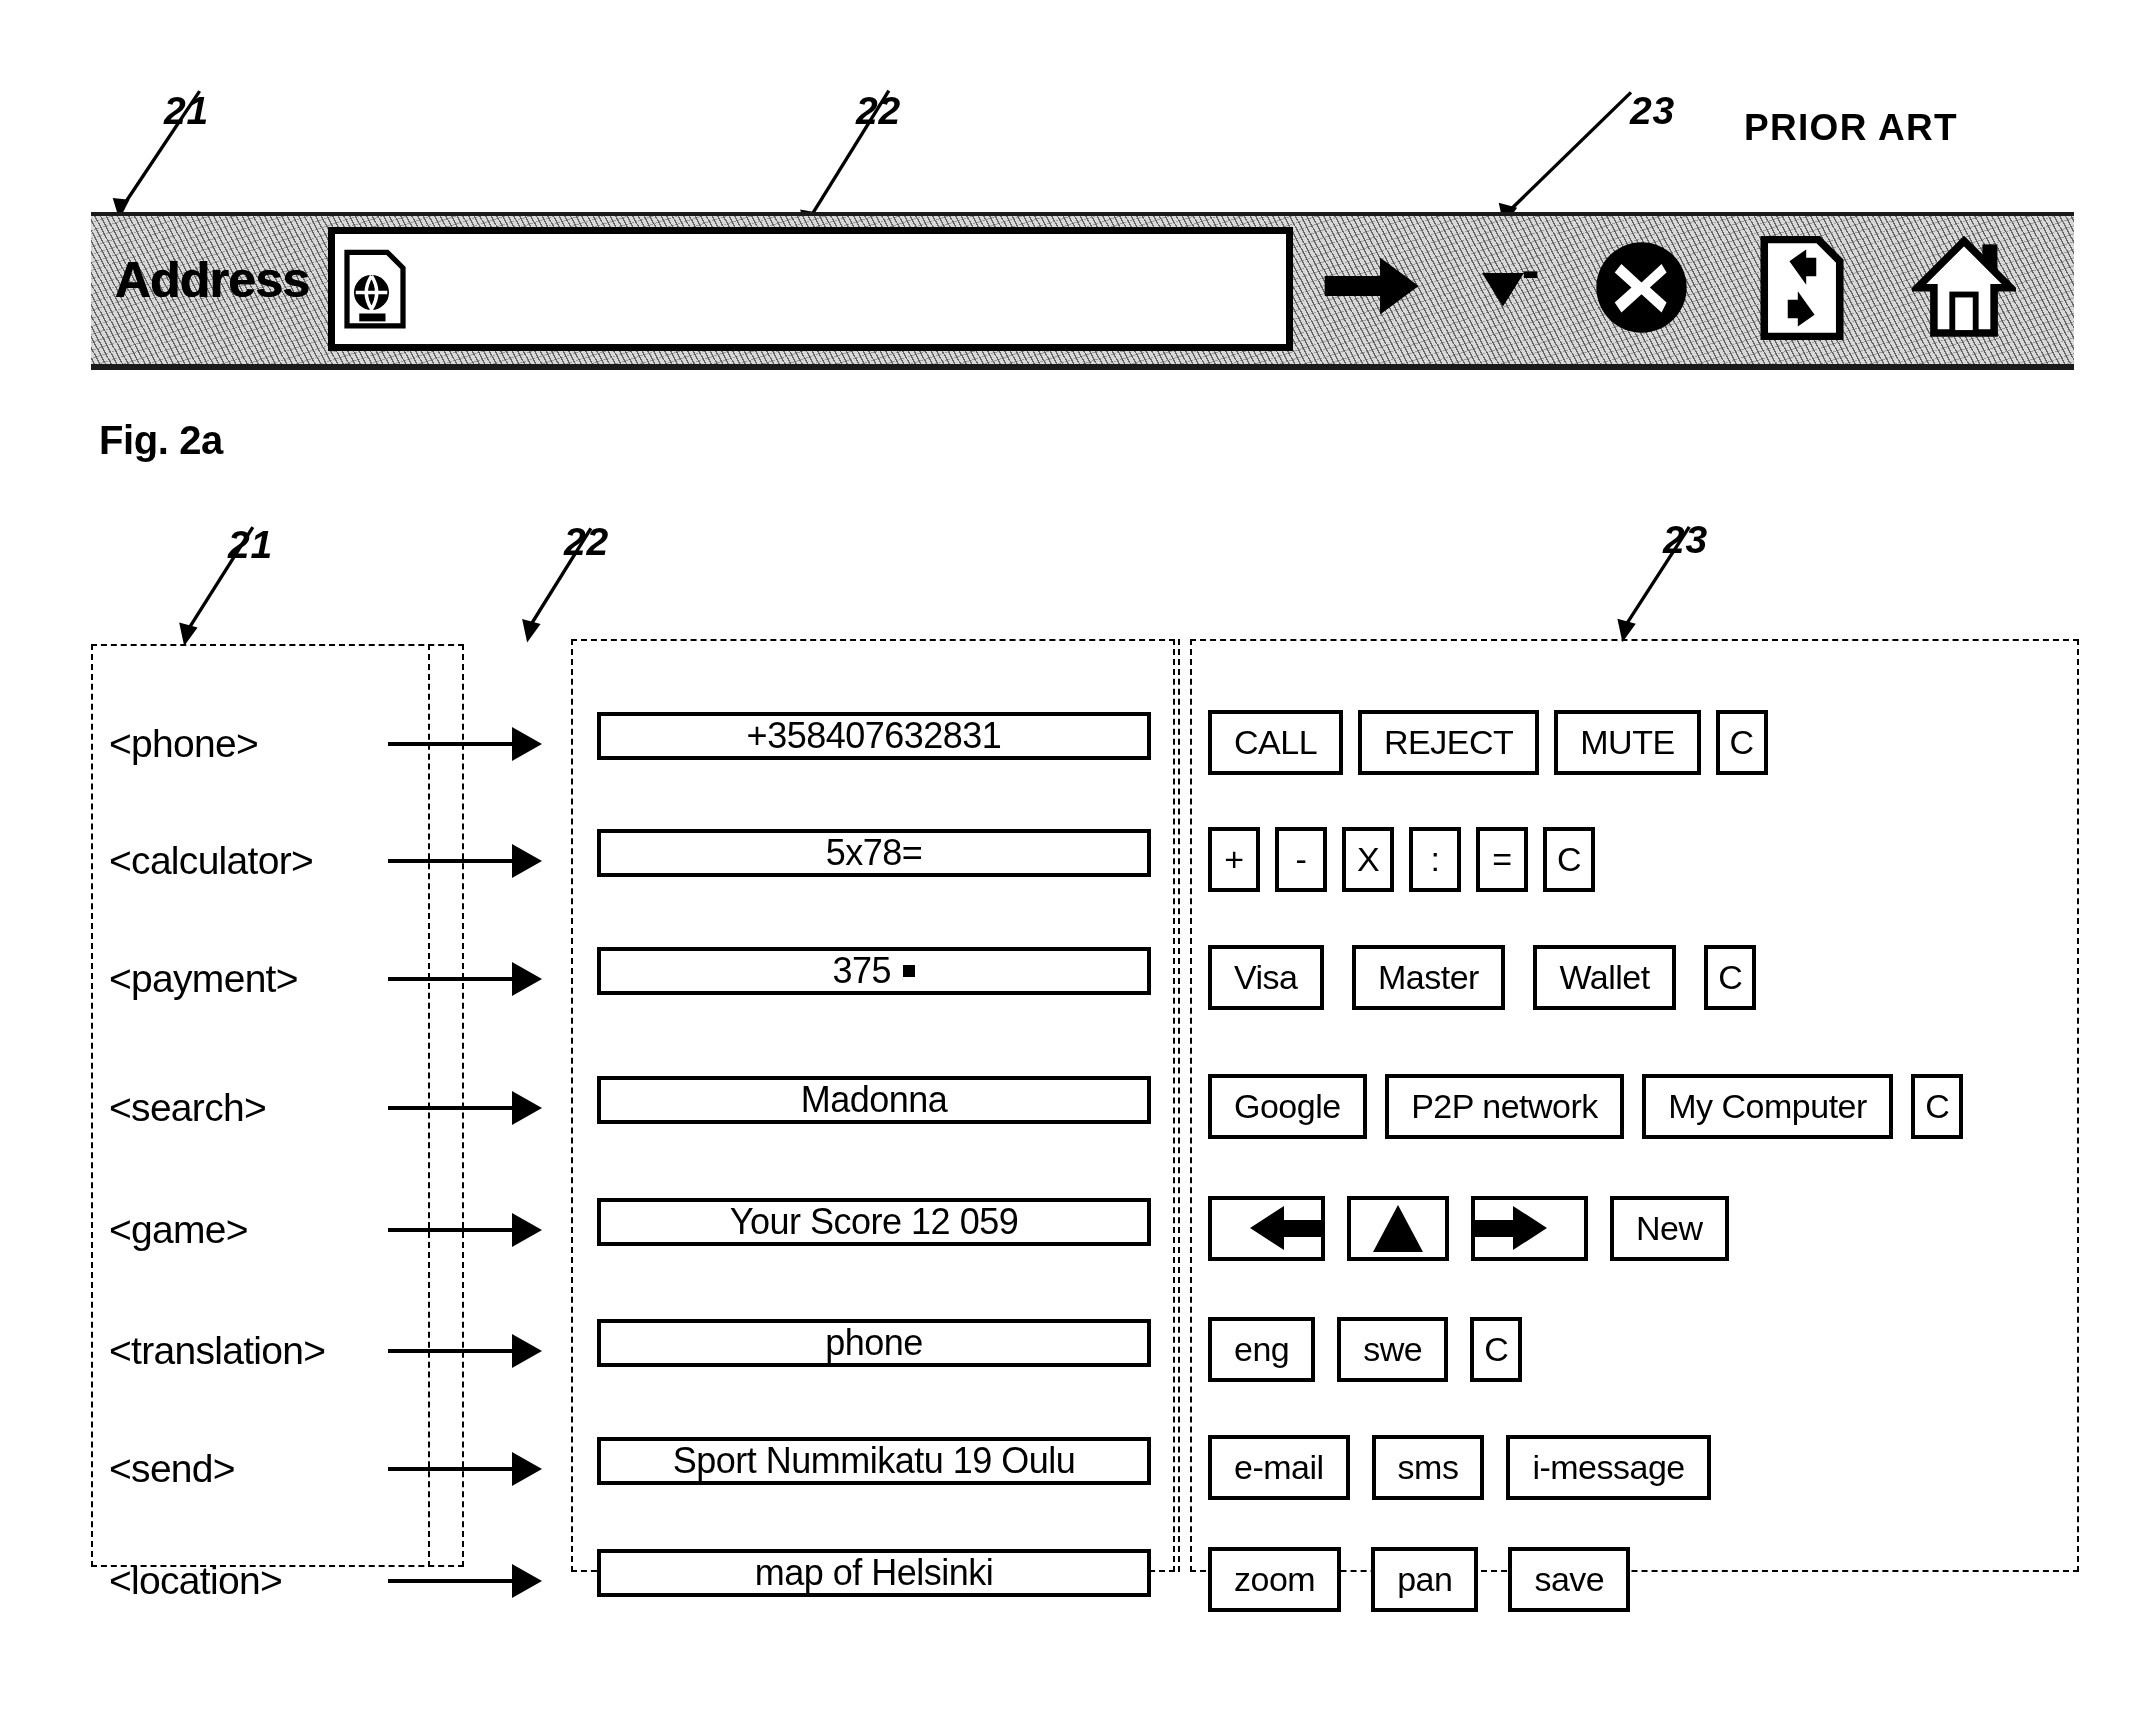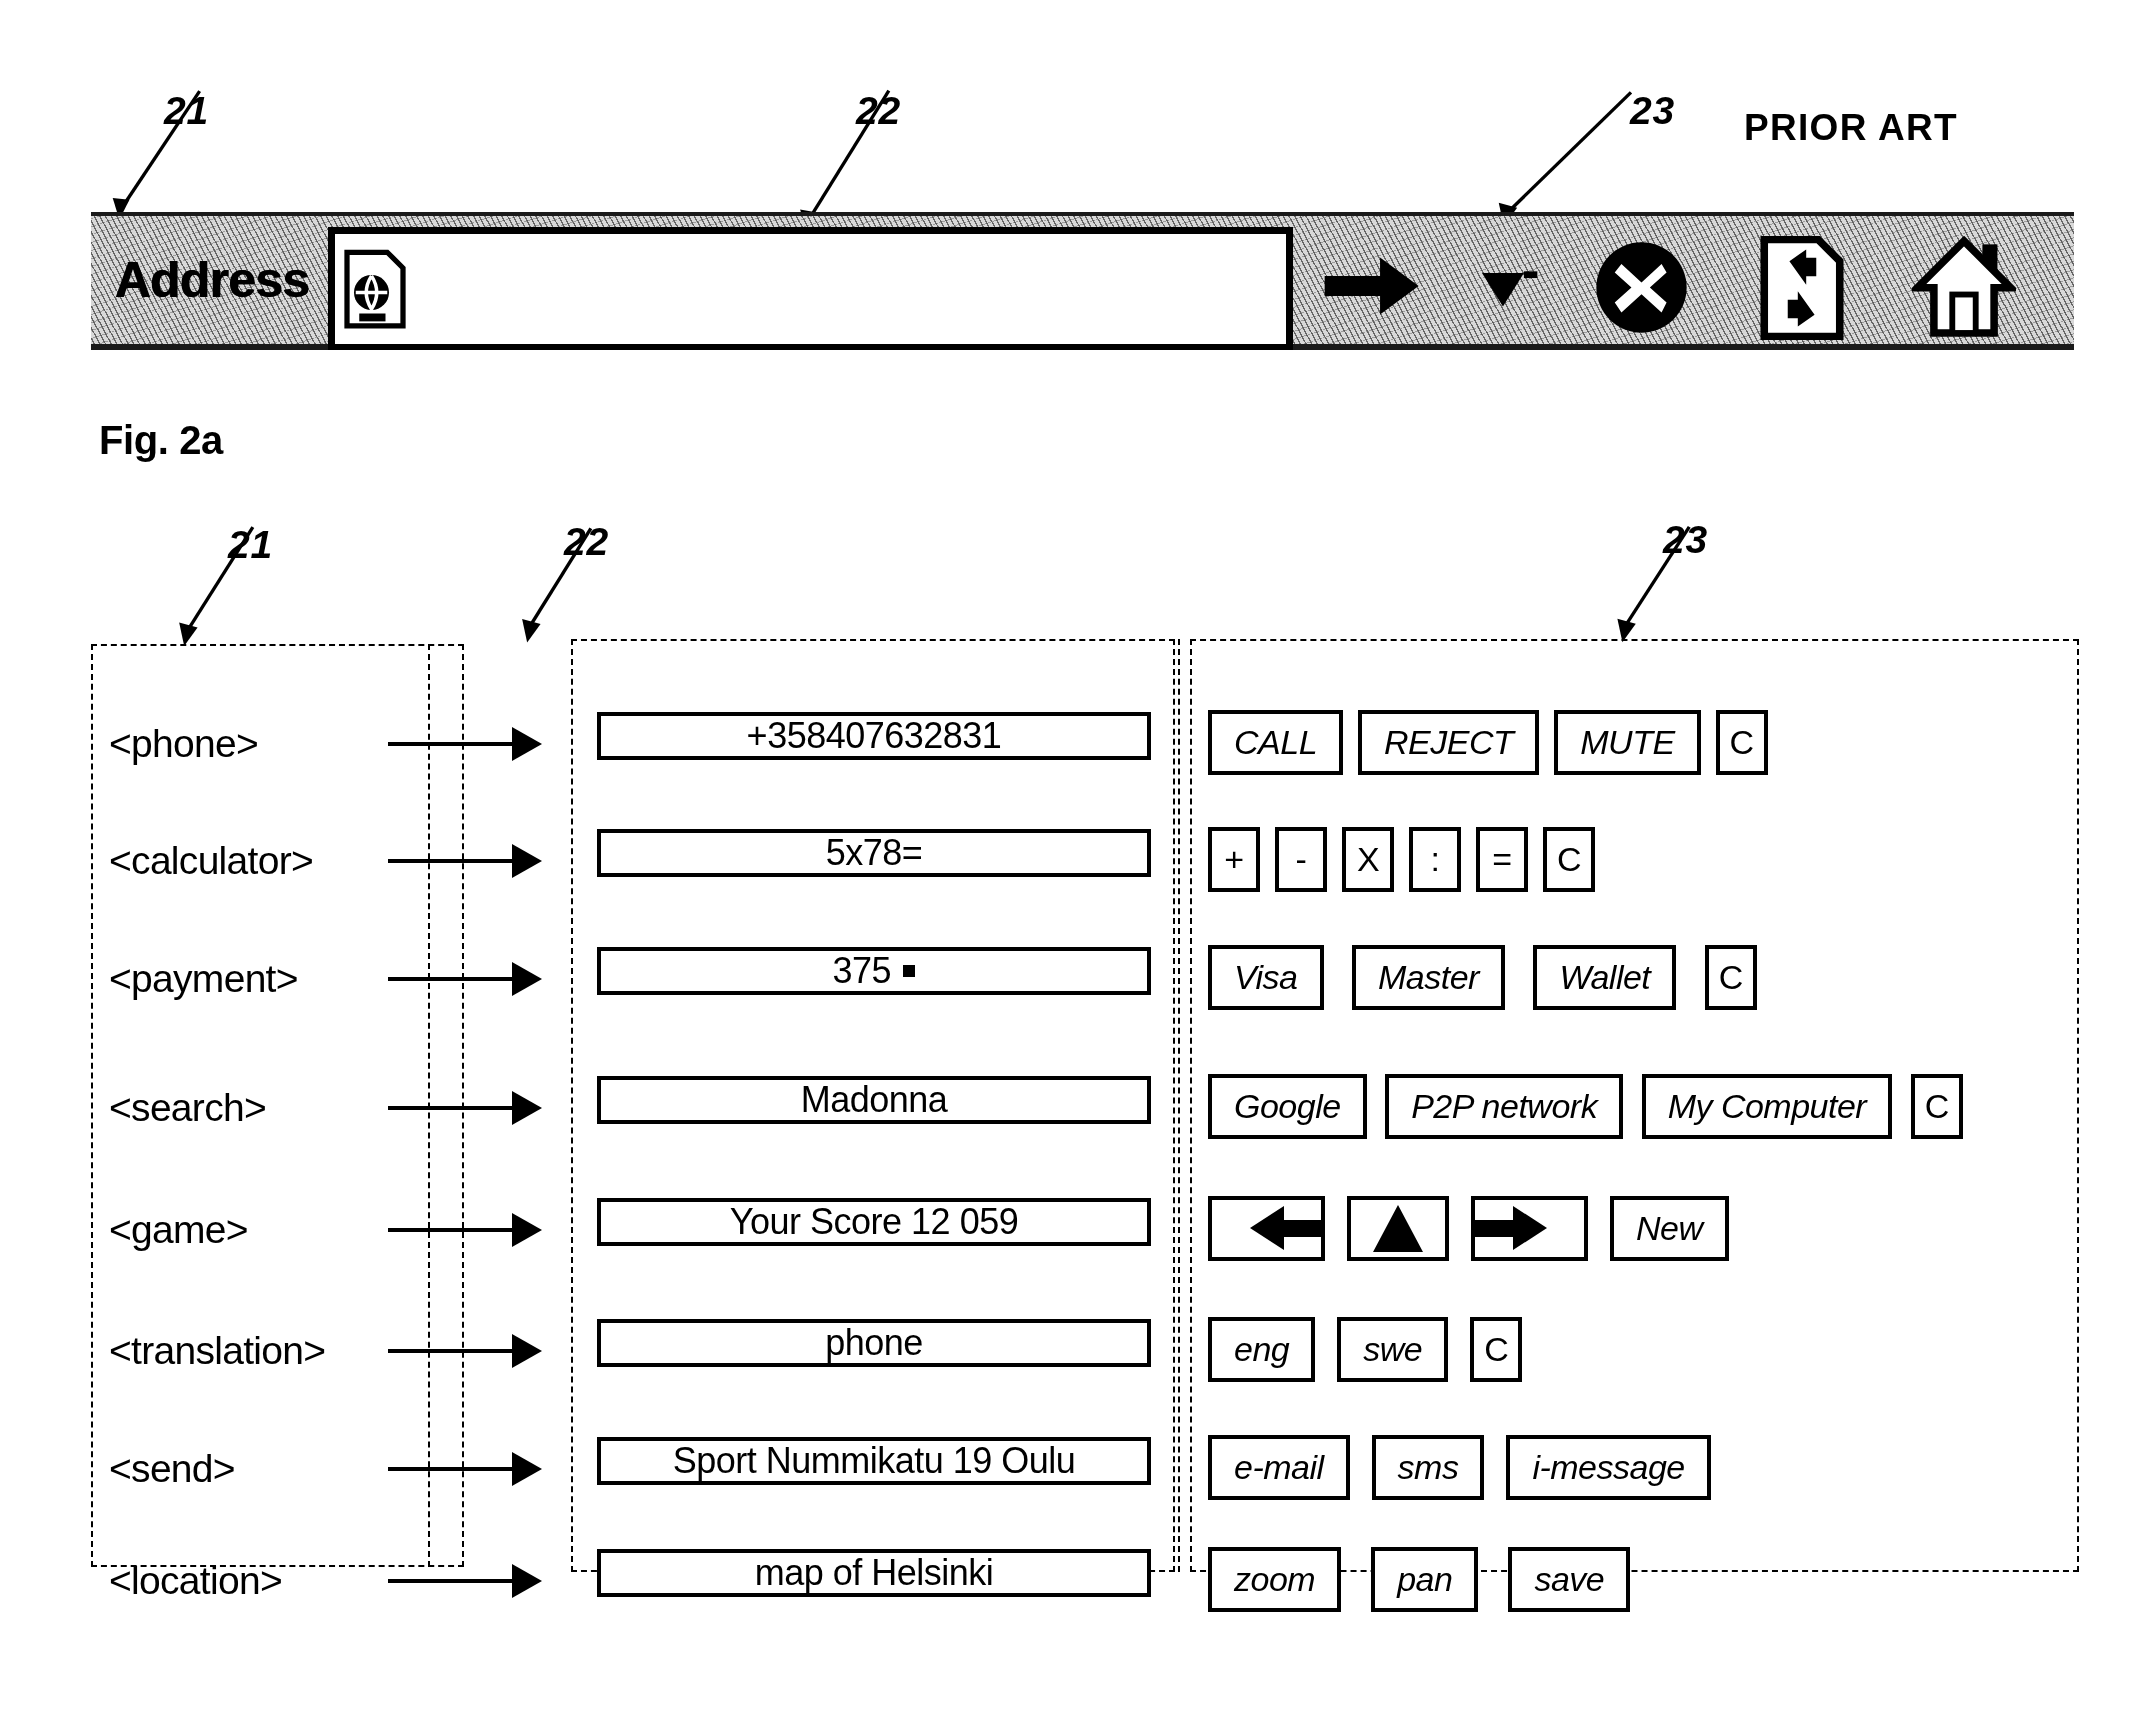--- a/index.html
+++ b/index.html
@@ -42,21 +42,21 @@
     letter-spacing: 1.3px;
     white-space: nowrap;
   }
 
   
   #addressbar-wrap {
     position: absolute;
     left: 91px;
     top: 212px;
     width: 1983px;
-    height: 138px;
+    height: 158px;
   }
   #addressbar {
     position: absolute;
     inset: 0;
     background: #d8d8d8;
     overflow: hidden;
   }
   #addressbar .scan-noise { opacity: 0.62; }
   #addr-top-edge {
     position: absolute;
@@ -246,21 +246,21 @@
     display: flex;
     align-items: center;
     justify-content: center;
     font-size: 34px;
     letter-spacing: -0.5px;
     white-space: nowrap;
     font-family: "Liberation Sans", sans-serif;
     color: #000;
   }
   .btn.square { padding: 0 8.4px; min-width: 52px; }
-  .btn.wide   { padding: 0 22px; font-style: italic; }
+  .btn.wide   { padding: 0 22px; }
   .btn.arrowbtn { padding: 0 22px; min-width: 117px; }
 
   
   .glyph-left, .glyph-right, .glyph-up {
     display: block;
   }
   .glyph-left {
     width: 0; height: 0;
     border-top: 22px solid transparent;
     border-bottom: 22px solid transparent;

